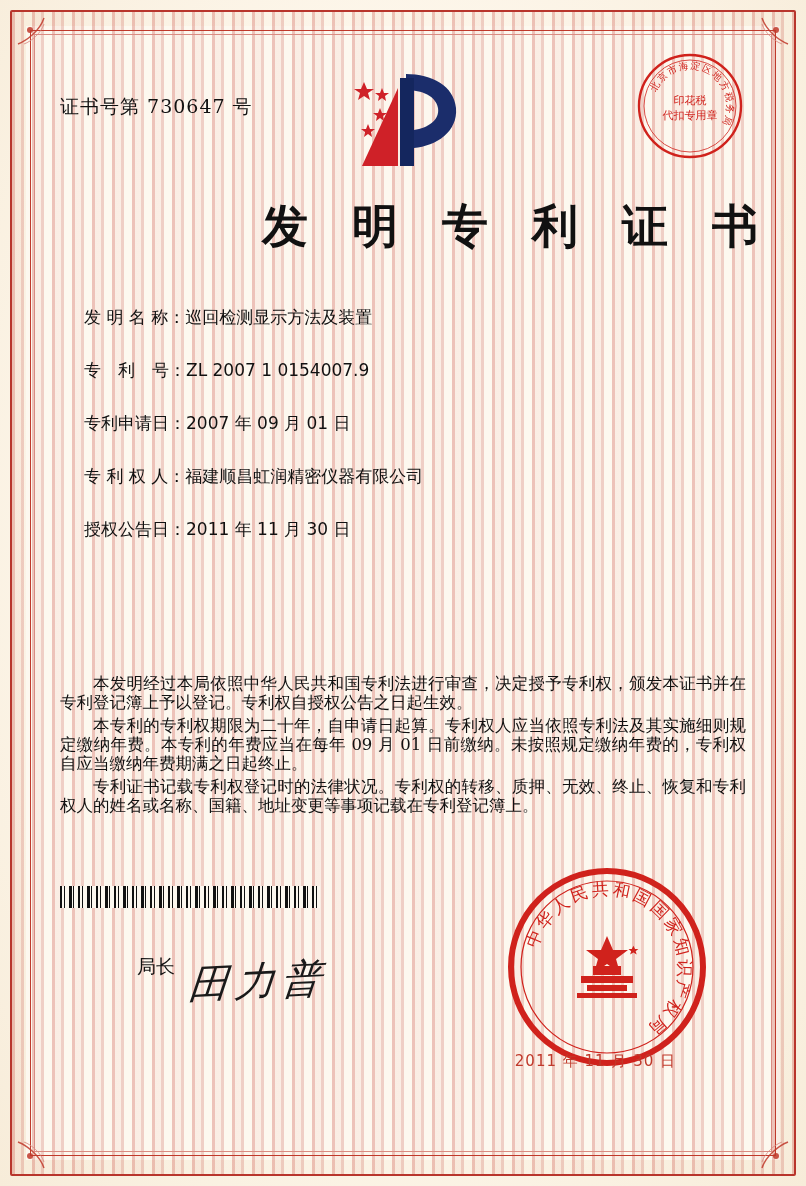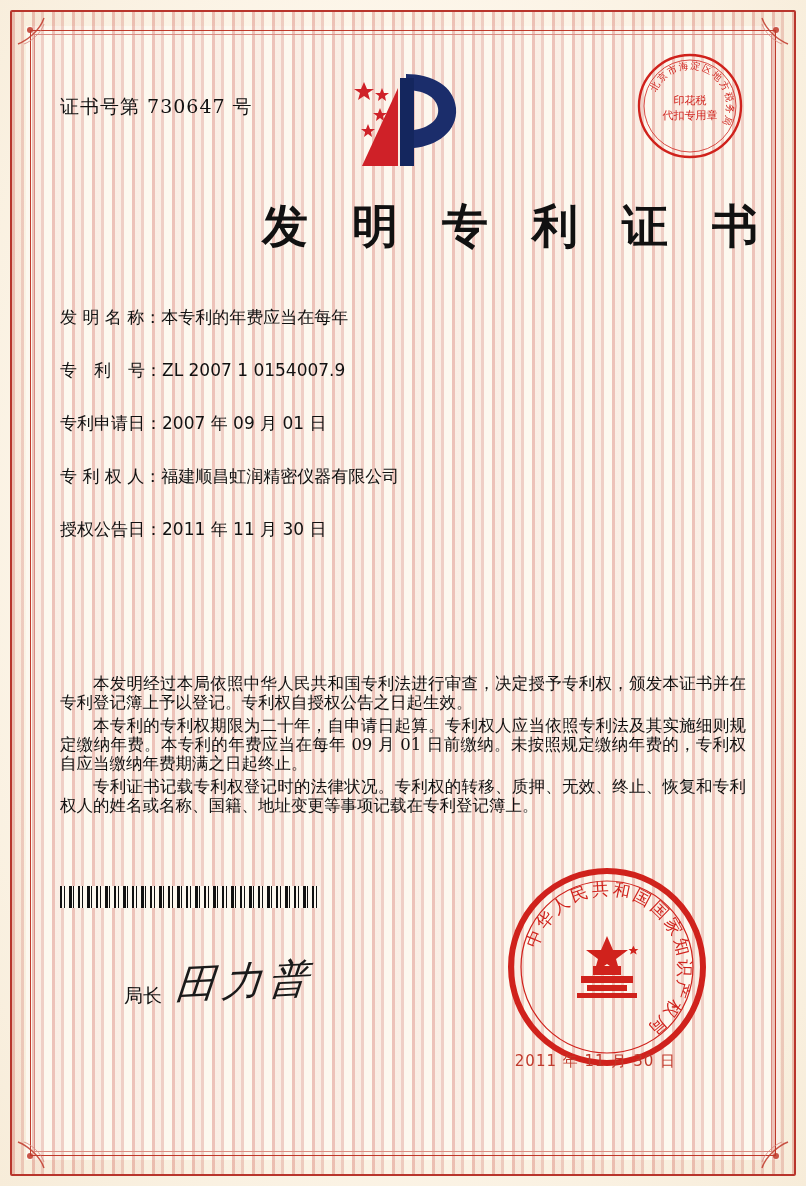--- a/index.html
+++ b/index.html
@@ -74,41 +74,42 @@
     font-size:46px;font-weight:bold;letter-spacing:14px;
     color:#111;
     font-family:"DejaVu Serif","Liberation Serif",serif;
   }
 
   .fields{position:absolute;left:26px;right:26px;top:272px;}
   .field{
     display:flex;align-items:baseline;
     font-size:17px;color:#111;margin-bottom:30px;
     font-family:"DejaVu Sans","Liberation Sans",sans-serif;
+    margin-left:24px;
   }
   .flabel{white-space:pre;}
   .fvalue{}
 
   .para{
     position:absolute;left:26px;right:26px;top:640px;
     font-size:16.5px;line-height:19px;color:#111;text-align:justify;
     font-family:"DejaVu Serif","Liberation Serif",serif;
   }
   .para p{margin:0 0 4px 0;text-indent:2em;}
 
   
   .barcode{
     position:absolute;left:26px;top:852px;width:260px;height:22px;
     background:repeating-linear-gradient(90deg,
       #111 0 2px, #fdf8ef 2px 4px, #111 4px 5px, #fdf8ef 5px 9px,
       #111 9px 12px, #fdf8ef 12px 13px, #111 13px 14px, #fdf8ef 14px 18px);
   }
 
   .sign-row{
-    position:absolute;left:90px;top:920px;display:flex;align-items:flex-end;
+    position:absolute;left:90px;top:920px;display:flex;align-items:flex-start;padding-left:13px;
   }
   .sign-label{font-size:19px;color:#111;margin-right:14px;font-family:"DejaVu Sans","Liberation Sans",sans-serif;}
   .signature{
     font-size:40px;color:#1a1a1a;font-style:italic;
     font-family:"DejaVu Serif","Liberation Serif",serif;
     transform:skewX(-8deg) rotate(-3deg);
     letter-spacing:6px;
   }
 
   
@@ -202,21 +203,21 @@
         <text x="54" y="52" text-anchor="middle" font-size="11" fill="#d0221c" font-family="DejaVu Sans, sans-serif">印花税</text>
         <text x="54" y="67" text-anchor="middle" font-size="11" fill="#d0221c" font-family="DejaVu Sans, sans-serif">代扣专用章</text>
       </svg>
     </div>
 
     <div class="title">发 明 专 利 证 书</div>
 
     <div class="fields">
       <div class="field">
         <span class="flabel">发 明 名 称：</span>
-        <span class="fvalue">本专利的年费应当在每年</span>
+        <span class="fvalue">巡回检测显示方法及装置</span>
       </div>
       <div class="field">
         <span class="flabel">专　利　号：</span>
         <span class="fvalue">ZL 2007 1 0154007.9</span>
       </div>
       <div class="field">
         <span class="flabel">专利申请日：</span>
         <span class="fvalue">2007 年 09 月 01 日</span>
       </div>
       <div class="field">

